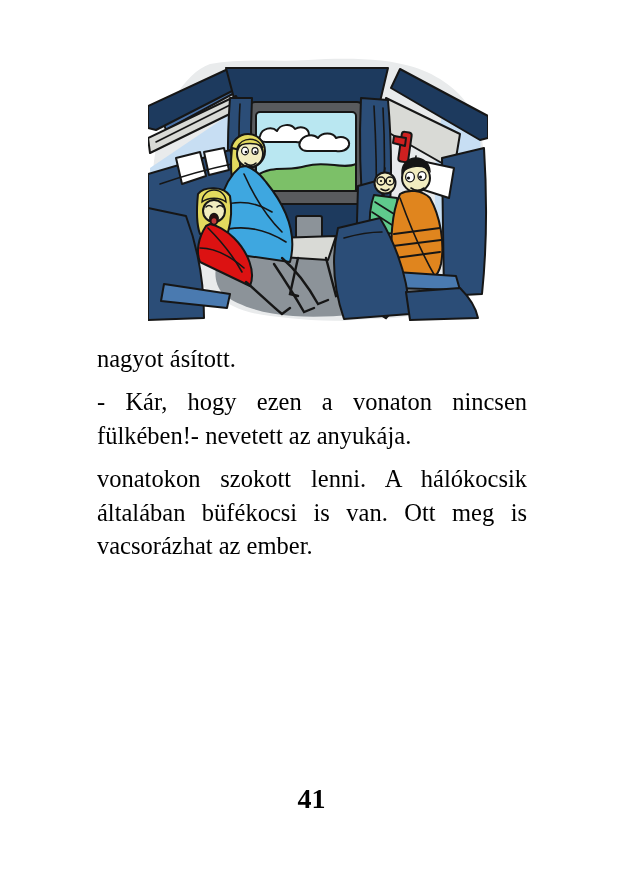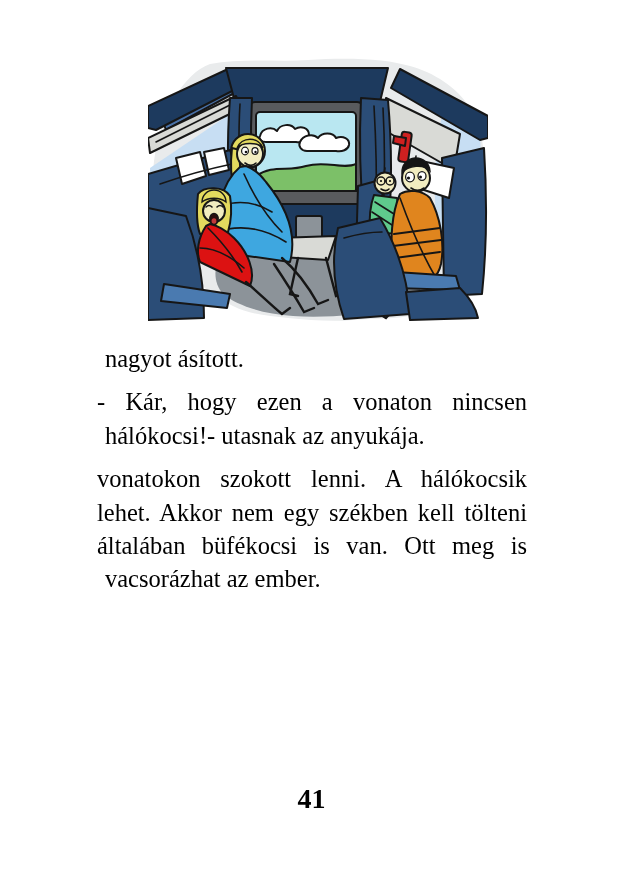--- a/index.html
+++ b/index.html
@@ -60,21 +60,20 @@
   }
   .paragraph { margin: 0 0 10px 0; }
   .line {
     text-align: justify;
     text-align-last: justify;
     white-space: normal;
   }
   .line.last {
     text-align: right;
     text-align-last: left;
-    margin-left: 8px;
   }
 
   
   .page-number {
     position: absolute;
     left: 0;
     top: 788px;
     width: 100%;
     text-align: center;
     font-size: 28px;
@@ -272,26 +271,25 @@
 </div>
 
 <div class="text-block">
 
   <div class="paragraph">
     <div class="line last">nagyot ásított.</div>
   </div>
 
   <div class="paragraph">
     <div class="line">- Kár, hogy ezen a vonaton nincsen</div>
-    <div class="line last">hálókocsi!- utasnak az anyukája.</div>
+    <div class="line last">fülkében!- nevetett az anyukája.</div>
   </div>
 
 
   <div class="paragraph">
     <div class="line">vonatokon szokott lenni. A hálókocsik</div>
-    <div class="line">lehet. Akkor nem egy székben kell tölteni</div>
     <div class="line">általában büfékocsi is van. Ott meg is</div>
     <div class="line last">vacsorázhat az ember.</div>
   </div>
 
 </div>
 
 <div class="page-number">41</div>
 
 </body></html>

